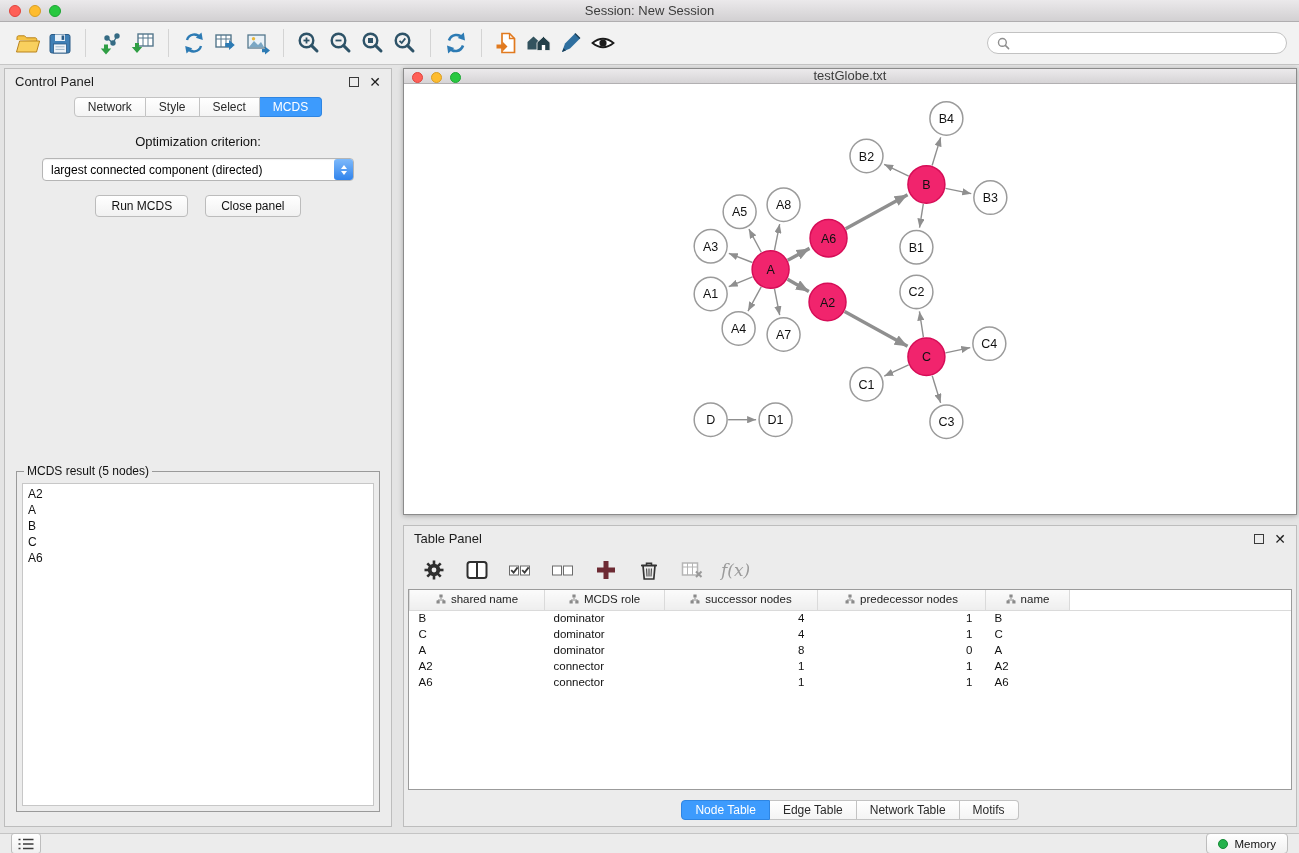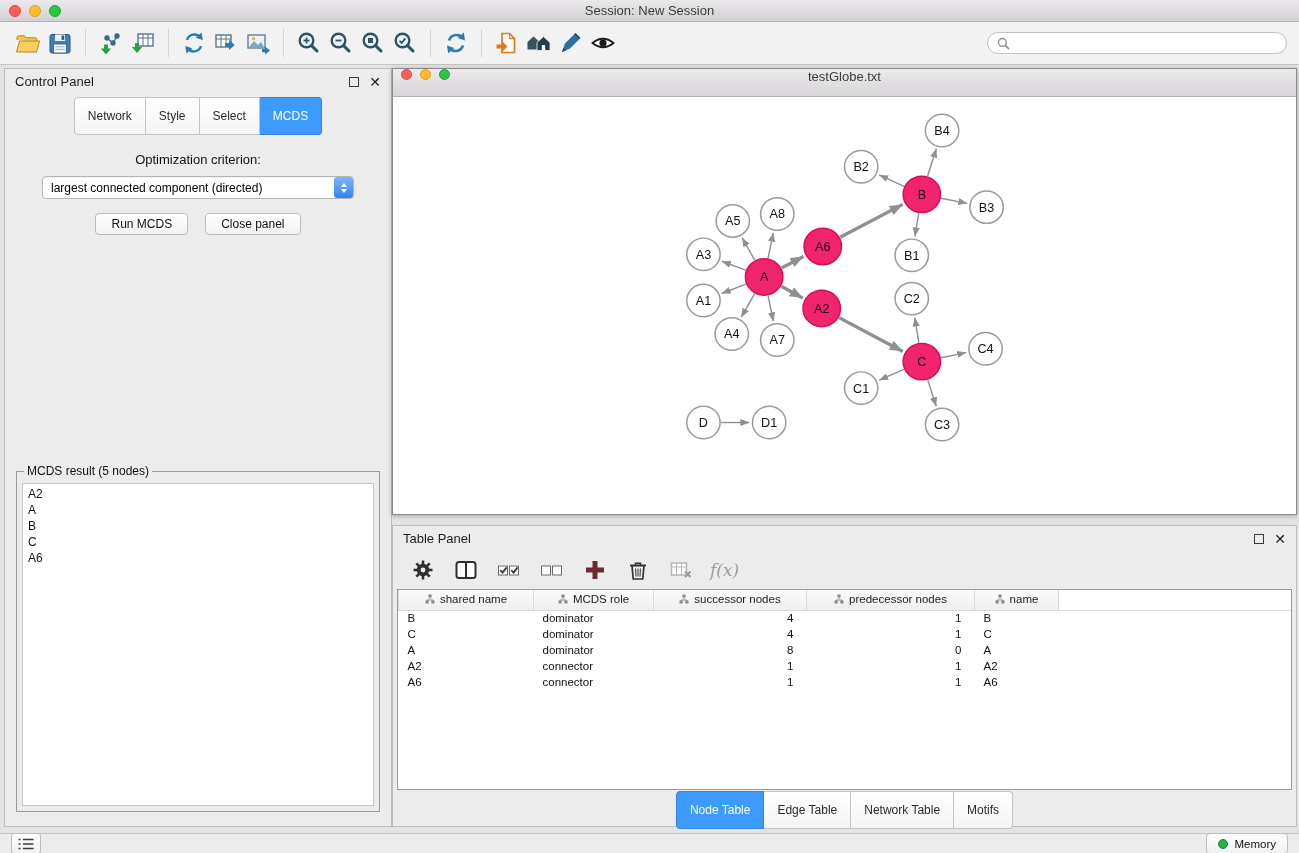--- a/index.html
+++ b/index.html
@@ -17,51 +17,51 @@
   .title-text { position:absolute; left:0; right:0; text-align:center; font-size:13px; color:#3c3c3c; }
 
   
   .toolbar { height:43px; background:#f2f2f2; border-bottom:1px solid #c6c6c6; display:flex; align-items:center; padding:0 12px; flex:0 0 auto; }
   .tool-btn { width:32px; height:32px; display:flex; align-items:center; justify-content:center; background:none; border:none; cursor:default; }
   .tool-sep { width:1px; height:28px; background:#d4d4d4; margin:0 9px; flex:0 0 auto; }
   .search-box { margin-left:auto; width:300px; height:22px; border:1px solid #c2c2c2; border-radius:11px; background:#fff; display:flex; align-items:center; padding:0 9px; gap:5px; }
   .search-input { border:none; outline:none; flex:1; font-size:12px; background:transparent; font-family:inherit; }
 
   
-  .content { flex:1; display:flex; padding:3px 2px 6px 4px; min-height:0; }
+  .content { flex:1; display:flex; padding:3px 2px 6px 4px; gap:11px; min-height:0; }
 
   
   .control-panel { width:388px; flex:0 0 auto; background:#ececec; border:1px solid #bdbdbd; display:flex; flex-direction:column; }
   .panel-header { height:25px; display:flex; align-items:center; padding:0 10px; font-size:13px; color:#1d1d1d; flex:0 0 auto; }
   .hdr-icons { margin-left:auto; display:flex; gap:10px; align-items:center; }
   .float-icon { width:10px; height:10px; border:1.5px solid #3a3a3a; display:inline-block; }
   .close-icon { font-size:14px; font-weight:bold; color:#1d1d1d; line-height:10px; }
   .seg-tabs { display:flex; justify-content:center; margin-top:3px; flex:0 0 auto; }
-  .seg-tab { font-size:12px; padding:11px 13px; background:linear-gradient(#ffffff,#f4f4f4); border:1px solid #c3c3c3; border-left:none; color:#2a2a2a; font-family:inherit; cursor:default; }
+  .seg-tab { font-size:12px; padding:2px 13px; background:linear-gradient(#ffffff,#f4f4f4); border:1px solid #c3c3c3; border-left:none; color:#2a2a2a; font-family:inherit; cursor:default; }
   .seg-tab:first-child { border-left:1px solid #c3c3c3; border-radius:4px 0 0 4px; }
   .seg-tab:last-child { border-radius:0 4px 4px 0; }
   .seg-tab.active { background:#3d9bfd; color:#fff; border-color:#2e85e2; }
   .cp-body { flex:1; display:flex; flex-direction:column; align-items:center; min-height:0; align-self:stretch; }
   .opt-label { margin-top:17px; font-size:13px; color:#111; }
   .dropdown { margin-top:9px; width:312px; height:23px; background:#fff; border:1px solid #b5b5b5; border-radius:4px; display:flex; align-items:center; box-shadow:inset 0 1px 1px rgba(0,0,0,.06); }
   .dropdown-text { flex:1; font-size:12px; padding:0 8px; color:#000000; white-space:nowrap; overflow:hidden; }
   .stepper { width:19px; height:21px; margin-right:0px; border-radius:3px; background:linear-gradient(#7db9fb,#3184ec); display:flex; flex-direction:column; align-items:center; justify-content:center; gap:2px; flex:0 0 auto; }
   .tri-up { width:0; height:0; border-left:3.5px solid transparent; border-right:3.5px solid transparent; border-bottom:4px solid #fff; }
   .tri-down { width:0; height:0; border-left:3.5px solid transparent; border-right:3.5px solid transparent; border-top:4px solid #fff; }
   .btn-row { margin-top:14px; display:flex; gap:17px; }
   .mac-btn { font-size:12px; padding:3px 15px; background:linear-gradient(#ffffff,#f1f1f1); border:1px solid #bcbcbc; border-radius:4px; color:#111; font-family:inherit; cursor:default; }
   .result-fieldset { margin:auto 11px 14px; align-self:stretch; height:348px; border:1px solid #9a9a9a; padding:5px; display:flex; min-height:0; }
   .result-fieldset legend { font-size:12px; padding:0 3px; margin-left:2px; color:#111; }
   .result-list { flex:1; background:#fff; border:1px solid #c7c7c7; overflow:auto; padding:2px 5px; }
   .result-item { font-size:12px; line-height:16px; color:#111; }
 
   
   .right-col { flex:1; display:flex; flex-direction:column; min-width:0; }
   .network-window { height:447px; flex:0 0 auto; border:1px solid #8b8b8b; background:#fff; display:flex; flex-direction:column; box-shadow:0 1px 5px rgba(0,0,0,.28); }
-  .net-titlebar { height:28px; background:linear-gradient(#eceaec,#d6d4d6); border-bottom:1px solid #b2b0b2; display:flex; align-items:flex-start; position:relative; flex:0 0 auto; }
+  .net-titlebar { height:15px; background:linear-gradient(#eceaec,#d6d4d6); border-bottom:1px solid #b2b0b2; display:flex; align-items:flex-end; position:relative; flex:0 0 auto; }
   .net-titlebar .traffic { margin-left:8px; }
   .net-titlebar .light { width:11px; height:11px; }
   .net-title { position:absolute; left:0; right:0; text-align:center; font-size:13px; color:#3c3c3c; }
   .net-canvas { flex:1; background:#fff; min-height:0; }
   svg.graph { width:100%; height:100%; display:block; }
 
   
   .table-panel { flex:1; margin-top:10px; background:#ececec; border:1px solid #bdbdbd; display:flex; flex-direction:column; min-height:0; }
   .tp-toolbar { height:34px; display:flex; align-items:center; gap:15px; padding:0 16px; flex:0 0 auto; margin-top:2px; }
   .tp-btn { width:28px; height:28px; display:flex; align-items:center; justify-content:center; background:none; border:none; cursor:default; }

